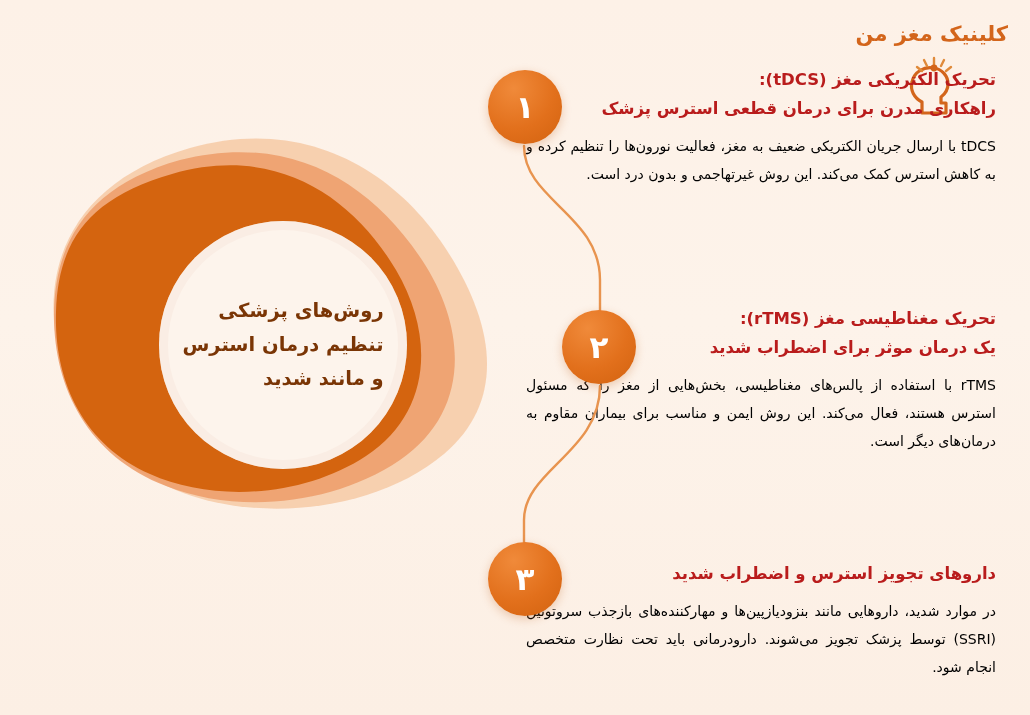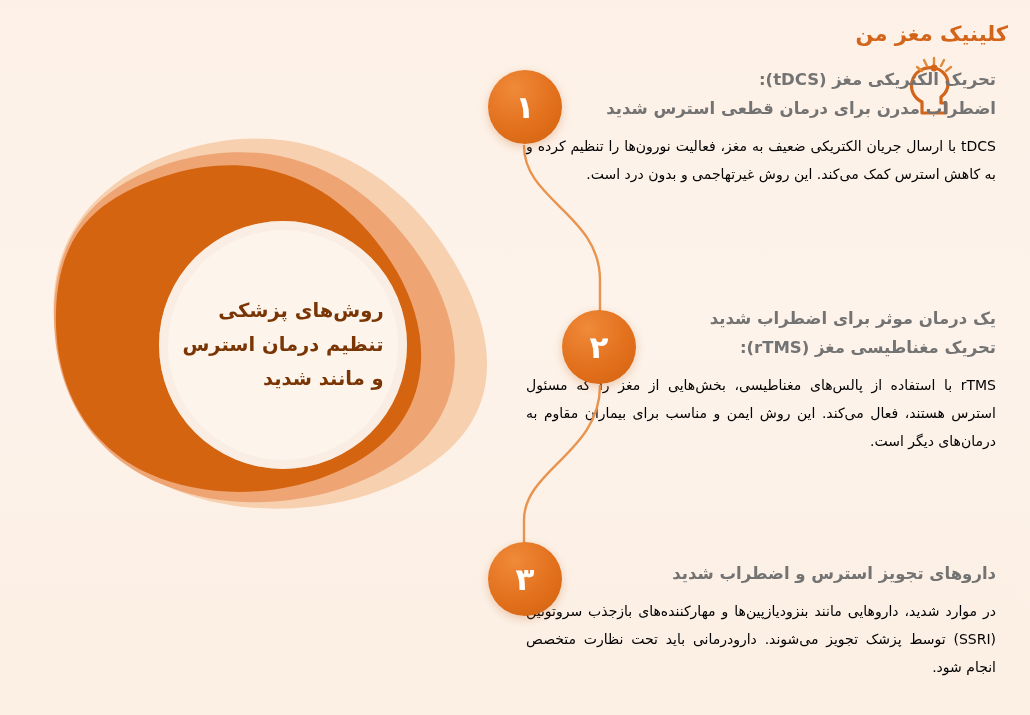--- a/index.html
+++ b/index.html
@@ -89,21 +89,21 @@
     position: absolute;
     width: 470px;
     right: 34px;
     direction: rtl;
   }
   .step-1 { top: 66px; }
   .step-2 { top: 305px; }
   .step-3 { top: 560px; }
 
   .step-title {
-    color: #737373;
+    color: #b91c1c;
     font-size: 16.5px;
     font-weight: bold;
     line-height: 1.75;
     text-align: right;
     direction: rtl;
     margin-bottom: 8px;
   }
   .step-body {
     color: #000000;
     font-size: 14px;
@@ -206,29 +206,29 @@
 </div>
 <div class="badge badge-3">
   <span>۳</span>
 </div>
 
 <div class="content">
 
   <div class="step step-1">
     <div class="step-title">
       <div>تحریک الکتریکی مغز (tDCS):</div>
-      <div>اضطراب مدرن برای درمان قطعی استرس شدید</div>
+      <div>راهکاری مدرن برای درمان قطعی استرس پزشک</div>
     </div>
     <div class="step-body">tDCS با ارسال جریان الکتریکی ضعیف به مغز، فعالیت نورون‌ها را تنظیم کرده و به کاهش استرس کمک می‌کند. این روش غیرتهاجمی و بدون درد است.</div>
   </div>
 
   <div class="step step-2">
     <div class="step-title">
+      <div>تحریک مغناطیسی مغز (rTMS):</div>
       <div>یک درمان موثر برای اضطراب شدید</div>
-      <div>تحریک مغناطیسی مغز (rTMS):</div>
     </div>
     <div class="step-body">rTMS با استفاده از پالس‌های مغناطیسی، بخش‌هایی از مغز را که مسئول استرس هستند، فعال می‌کند. این روش ایمن و مناسب برای بیماران مقاوم به درمان‌های دیگر است.</div>
   </div>
 
   <div class="step step-3">
     <div class="step-title">
       <div>داروهای تجویز استرس و اضطراب شدید</div>
     </div>
     <div class="step-body">در موارد شدید، داروهایی مانند بنزودیازپین‌ها و مهارکننده‌های بازجذب سروتونین (SSRI) توسط پزشک تجویز می‌شوند. دارودرمانی باید تحت نظارت متخصص انجام شود.</div>
   </div>

